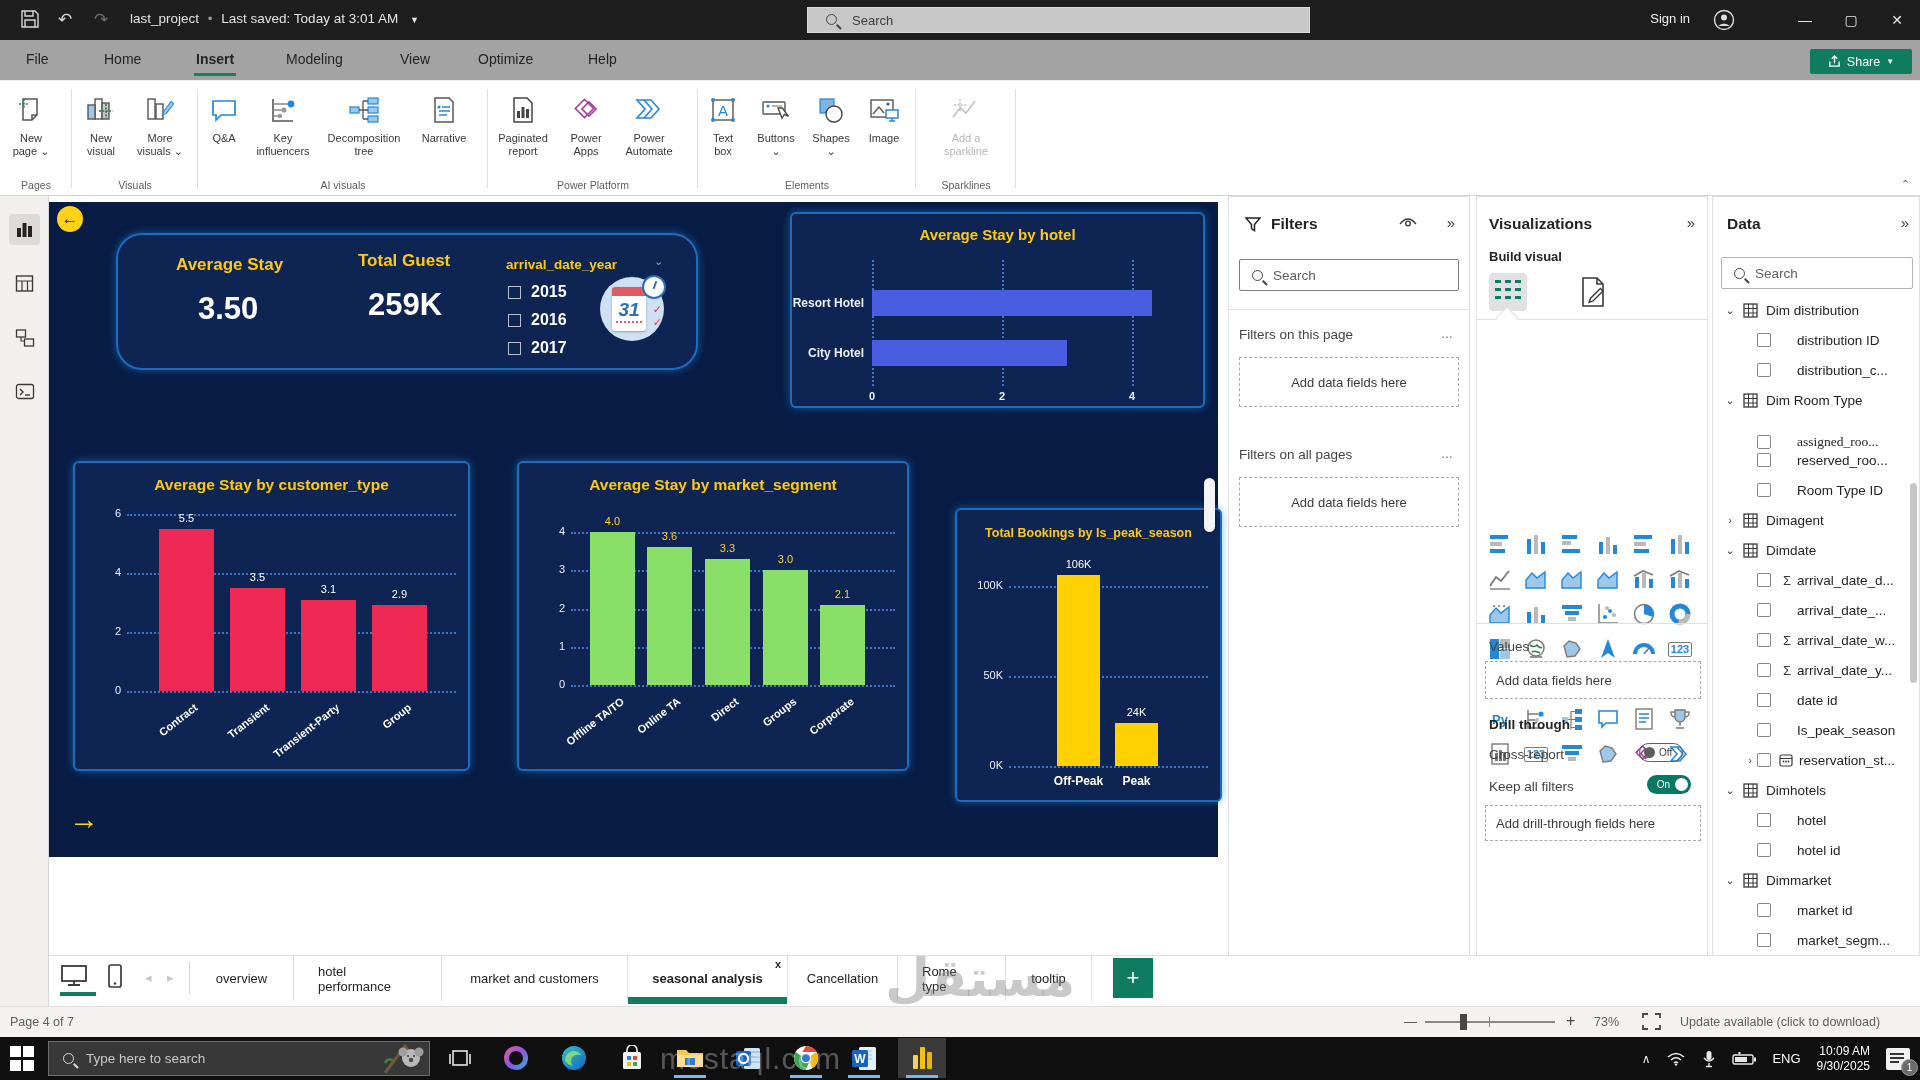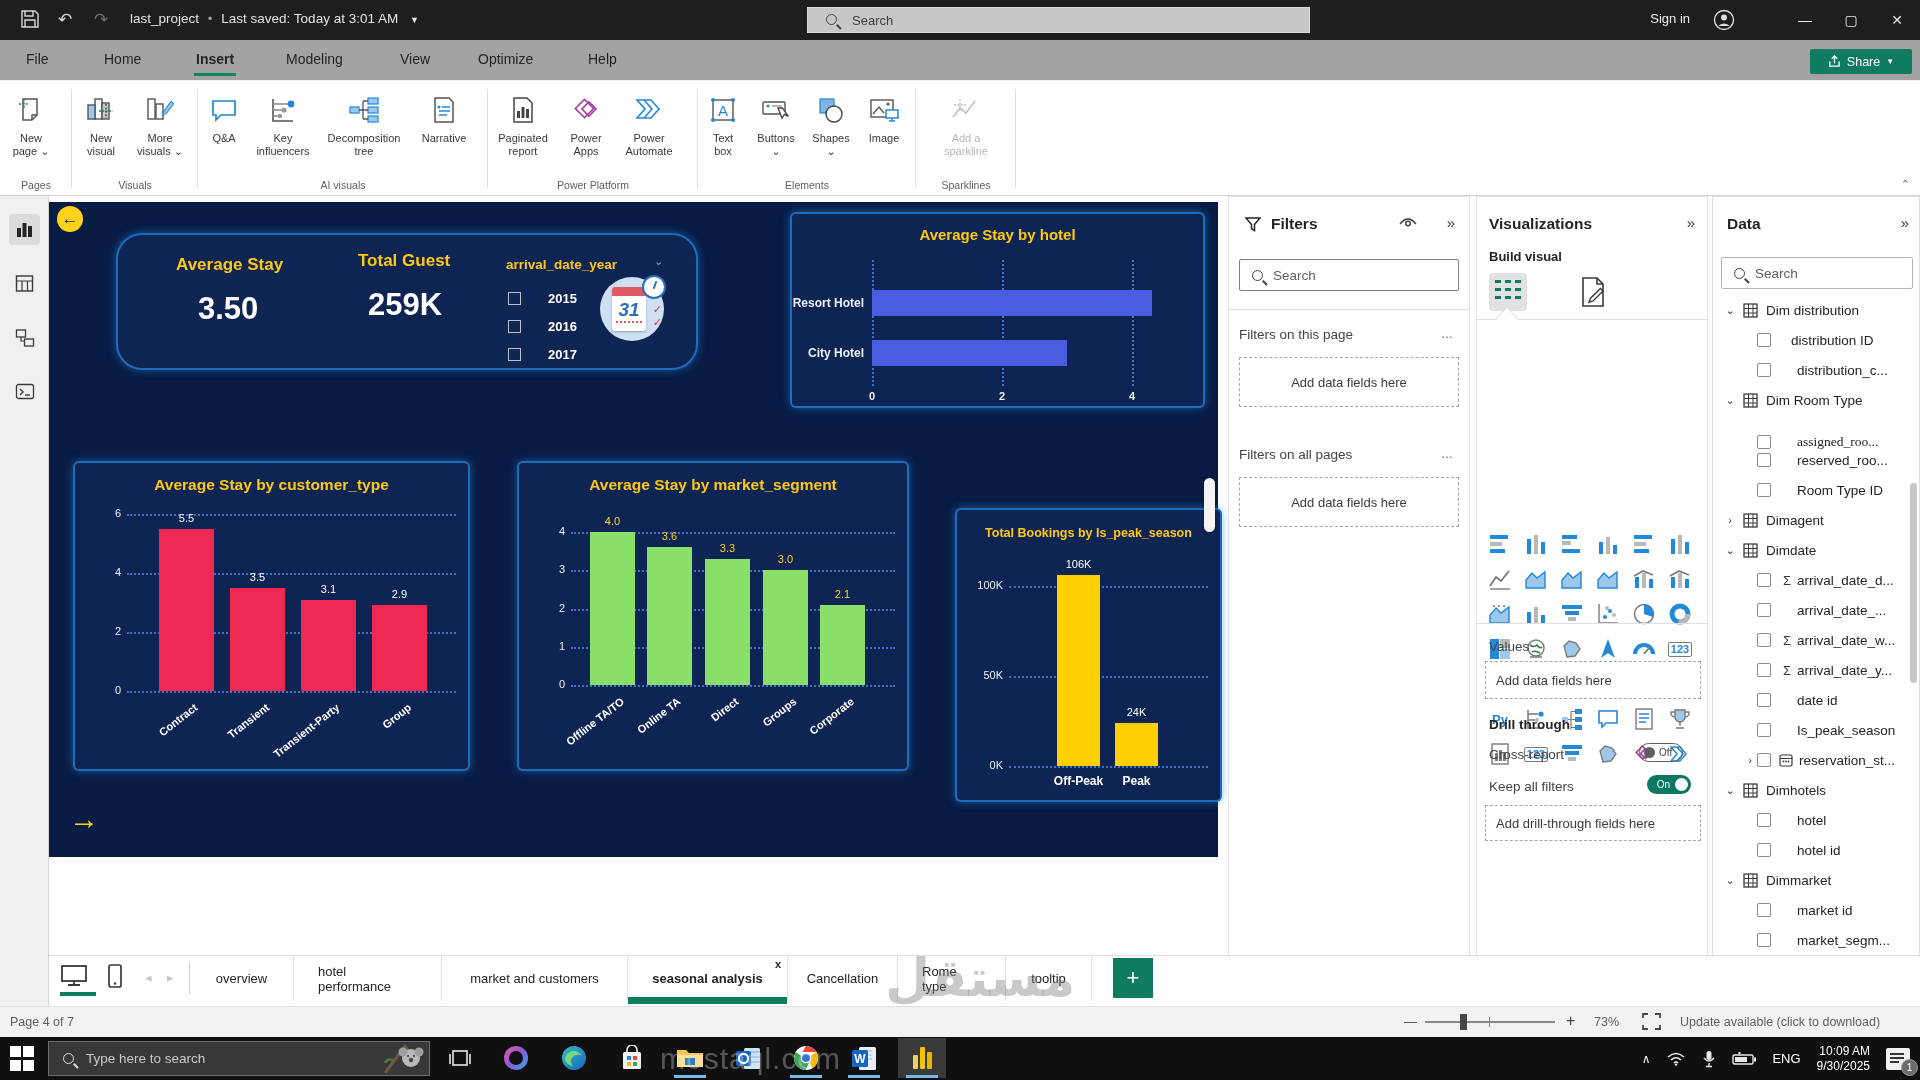--- a/index.html
+++ b/index.html
@@ -48,21 +48,21 @@
   .catlab-rot { position:absolute; color:#fff; font-weight:bold; font-size:11px; white-space:nowrap; transform:rotate(-38deg); transform-origin:100% 0; text-align:right; }
   .vbar { position:absolute; }
   .dlab { position:absolute; font-size:11px; text-align:center; }
   #back-arrow { position:absolute; left:8px; top:4px; width:26px; height:26px; border-radius:50%; background:#ffd21a; color:#0a2148; font-size:17px; font-weight:bold; display:flex; align-items:center; justify-content:center; }
   #fwd-arrow { position:absolute; left:20px; top:600px; color:#ffd21a; font-size:30px; font-weight:bold; }
   #canvas-scrollbar { position:absolute; left:1155px; top:276px; width:11px; height:54px; background:#f4f4f4; border-radius:6px; box-shadow:0 0 3px rgba(0,0,0,.4); }
   
   #card-tile { border-radius:26px; }
   .cardlab { position:absolute; color:#ffc913; font-weight:bold; font-size:17px; }
   .cardval { position:absolute; color:#fff; font-weight:bold; font-size:31px; }
-  .slicer-opt { position:absolute; display:flex; align-items:center; gap:27px; color:#fff; font-weight:bold; font-size:13px;margin-top:8px; }
+  .slicer-opt { position:absolute; display:flex; align-items:center; gap:10px; color:#fff; font-weight:bold; font-size:16px; }
   .cb { width:13px; height:13px; border:1px solid #b9c0cc; background:transparent; display:inline-block; }
   
   .pane { position:absolute; top:196px; height:810px; background:#fff; border:1px solid #e1dfdd; color:#252423; }
   .pane-h { position:absolute; top:18px; font-size:15.5px; font-weight:bold; color:#252423; }
   .chevR { position:absolute; top:17px; font-size:15px; color:#3b3a39; letter-spacing:-2px; }
   .searchbox { position:absolute; height:32px; border:1px solid #7f7d7b; border-radius:2px; display:flex; align-items:center; gap:10px; padding-left:12px; background:#fff; }
   .searchbox input { border:none; outline:none; font-size:13.5px; color:#323130; width:140px; font-family:inherit; }
   .searchbox input::placeholder { color:#605e5c; }
   .dashed-box { position:absolute; border:1px dashed #a9a7a5; display:flex; align-items:center; justify-content:center; font-size:13px; color:#3b3a39; background:#fff; }
   .sec-lab { position:absolute; font-size:13.5px; color:#444; }
@@ -862,21 +862,21 @@
       <div class="tree-row" style="top: 0px;">
         <span class="tr-chev">⌄</span>
         <svg class="tbl-ic" viewBox="0 0 15 15">
           <rect x="1" y="1" width="13" height="13" fill="none" stroke="#3b3a39" stroke-width="1.3"></rect>
           <path d="M1 5.5 h13 M5.5 1 v13 M10 1 v13 M1 10 h13" stroke="#3b3a39" stroke-width="1"></path>
         </svg>
         <span>Dim distribution</span>
       </div>
       <div class="tree-row" style="top: 30px; padding-left: 44px;">
         <span class="tr-cb"></span>
-        <span style="margin-left: 20px;">distribution ID</span>
+        <span style="margin-left: 26px;">distribution ID</span>
       </div>
       <div class="tree-row" style="top: 60px; padding-left: 44px;">
         <span class="tr-cb"></span>
         <span style="margin-left: 26px;">distribution_c...</span>
       </div>
       <div class="tree-row" style="top: 90px;">
         <span class="tr-chev">⌄</span>
         <svg class="tbl-ic" viewBox="0 0 15 15">
           <rect x="1" y="1" width="13" height="13" fill="none" stroke="#3b3a39" stroke-width="1.3"></rect>
           <path d="M1 5.5 h13 M5.5 1 v13 M10 1 v13 M1 10 h13" stroke="#3b3a39" stroke-width="1"></path>

